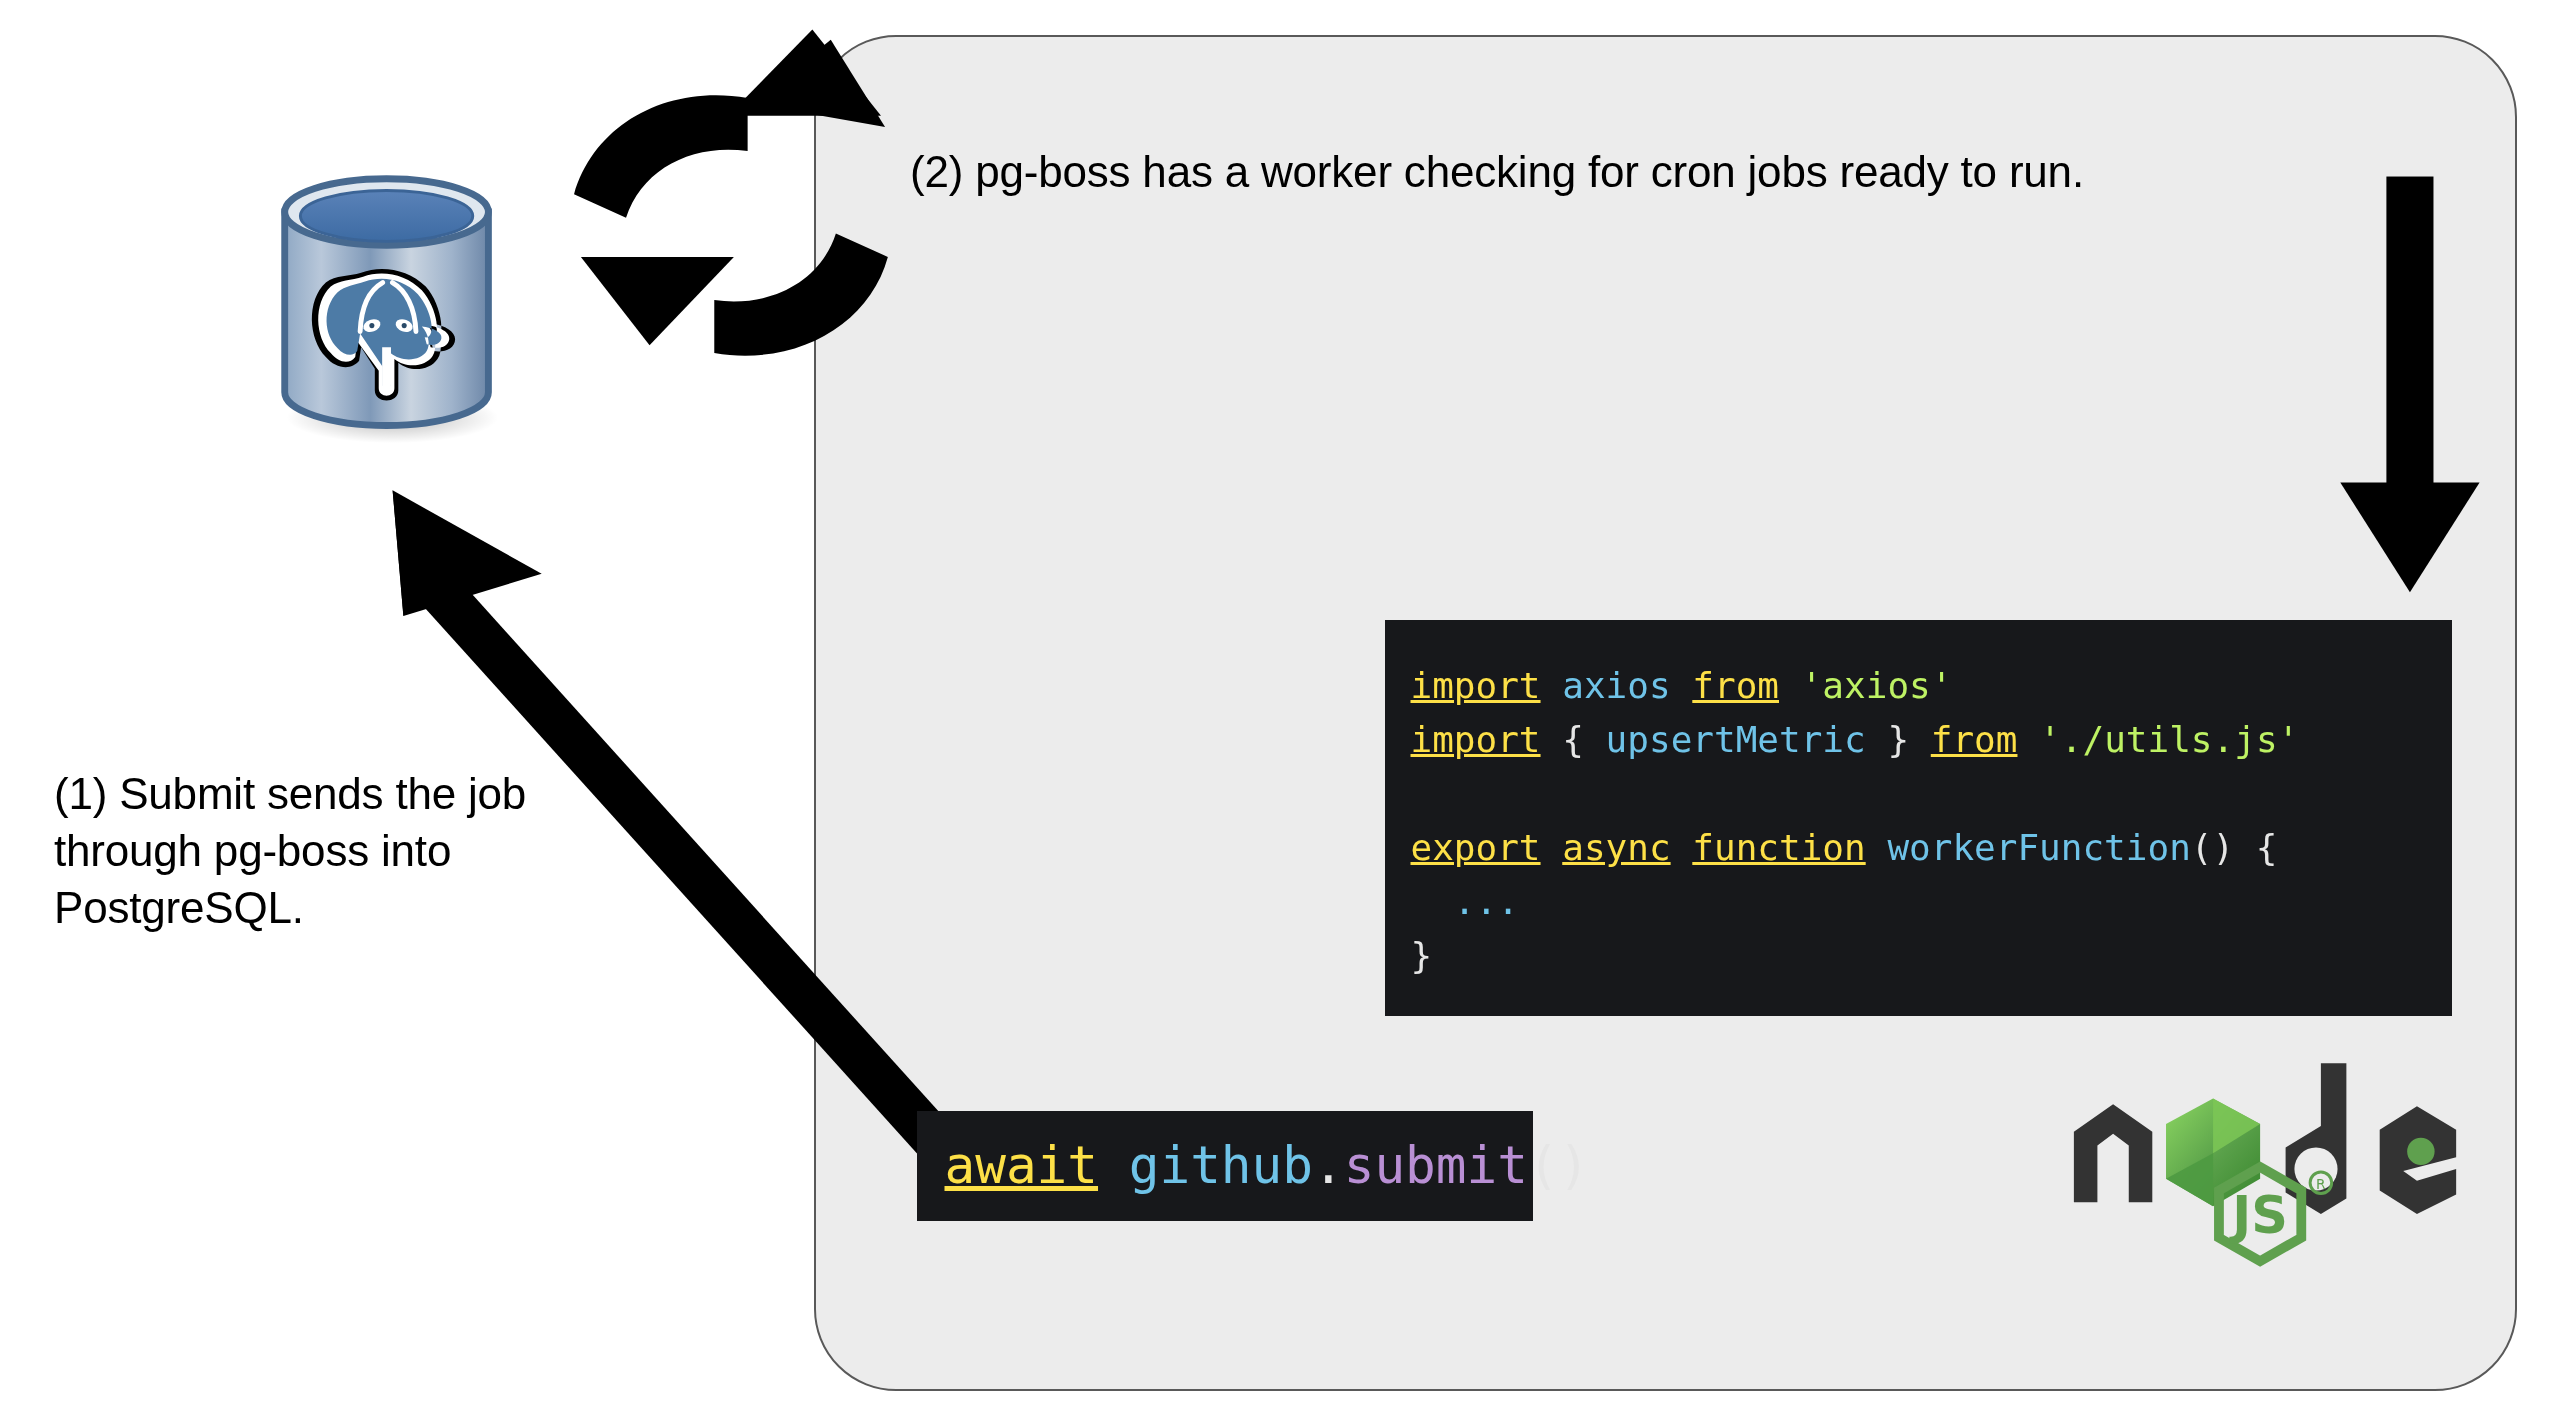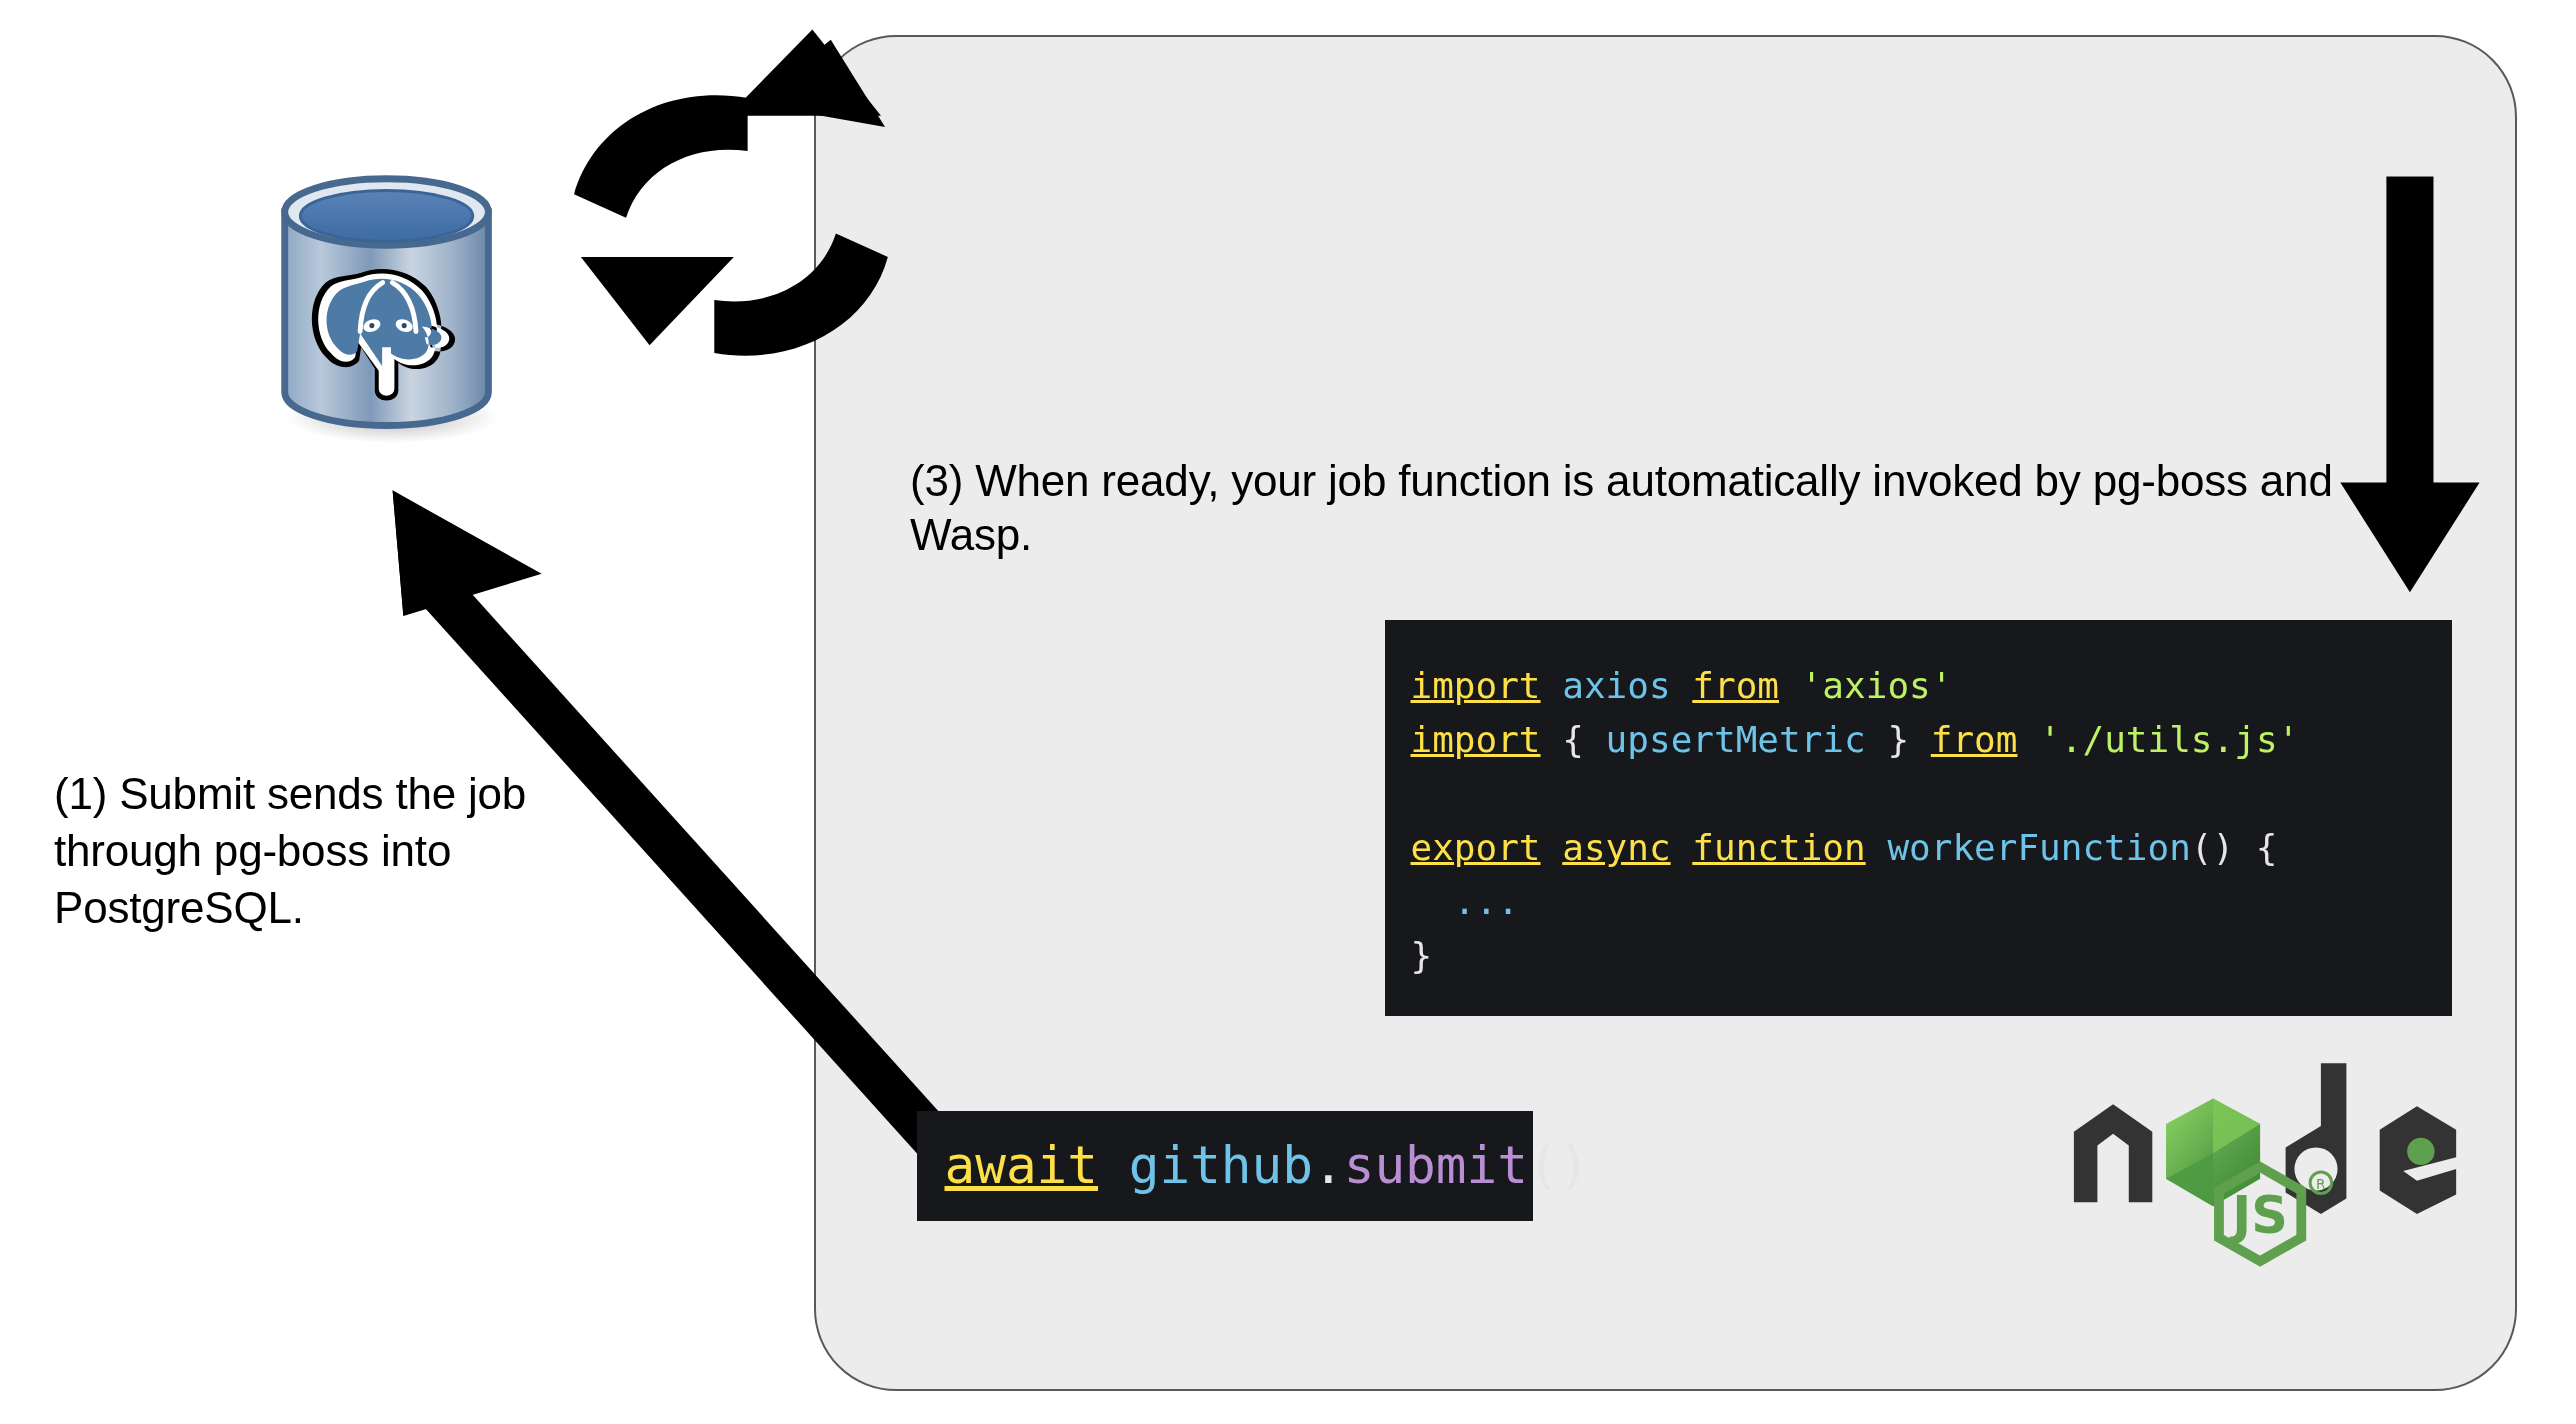--- a/index.html
+++ b/index.html
@@ -249,22 +249,22 @@
 
       <polygon points="940,1182 970,1148 455,577 424,610"></polygon>
 
       <polygon points="400,500 552,585 411,628"></polygon>
       <polygon points="400,500 411,628 455,577"></polygon>
     </g>
   </svg>
 
   <div class="step-text" id="step1-text">(1) Submit sends the job through pg-boss into PostgreSQL.</div>
 
-
-  <div class="step-text" id="step3-text">(3) When ready, your job function is automatically invoked by pg-boss and Wasp.</div>
+  <div class="step-text" id="step2-text">(2) pg-boss has a worker checking for cron jobs ready to run.</div>
+
 
   <div class="code-block" id="worker-code"><span class="tok-kw">import</span> <span class="tok-id">axios</span> <span class="tok-kw">from</span> <span class="tok-str">'axios'</span>
 <span class="tok-kw">import</span> <span class="tok-punc">{</span> <span class="tok-id">upsertMetric</span> <span class="tok-punc">}</span> <span class="tok-kw">from</span> <span class="tok-str">'./utils.js'</span>
 
 <span class="tok-kw">export</span> <span class="tok-kw">async</span> <span class="tok-kw">function</span> <span class="tok-fn">workerFunction</span><span class="tok-punc">() {</span>
   <span class="tok-dots">...</span>
 <span class="tok-punc">}</span></div>
 
   <div class="code-block" id="submit-code"><span class="tok-kw">await</span> <span class="tok-id">github</span><span class="tok-punc">.</span><span class="tok-meth">submit</span><span class="tok-punc">()</span></div>
 

